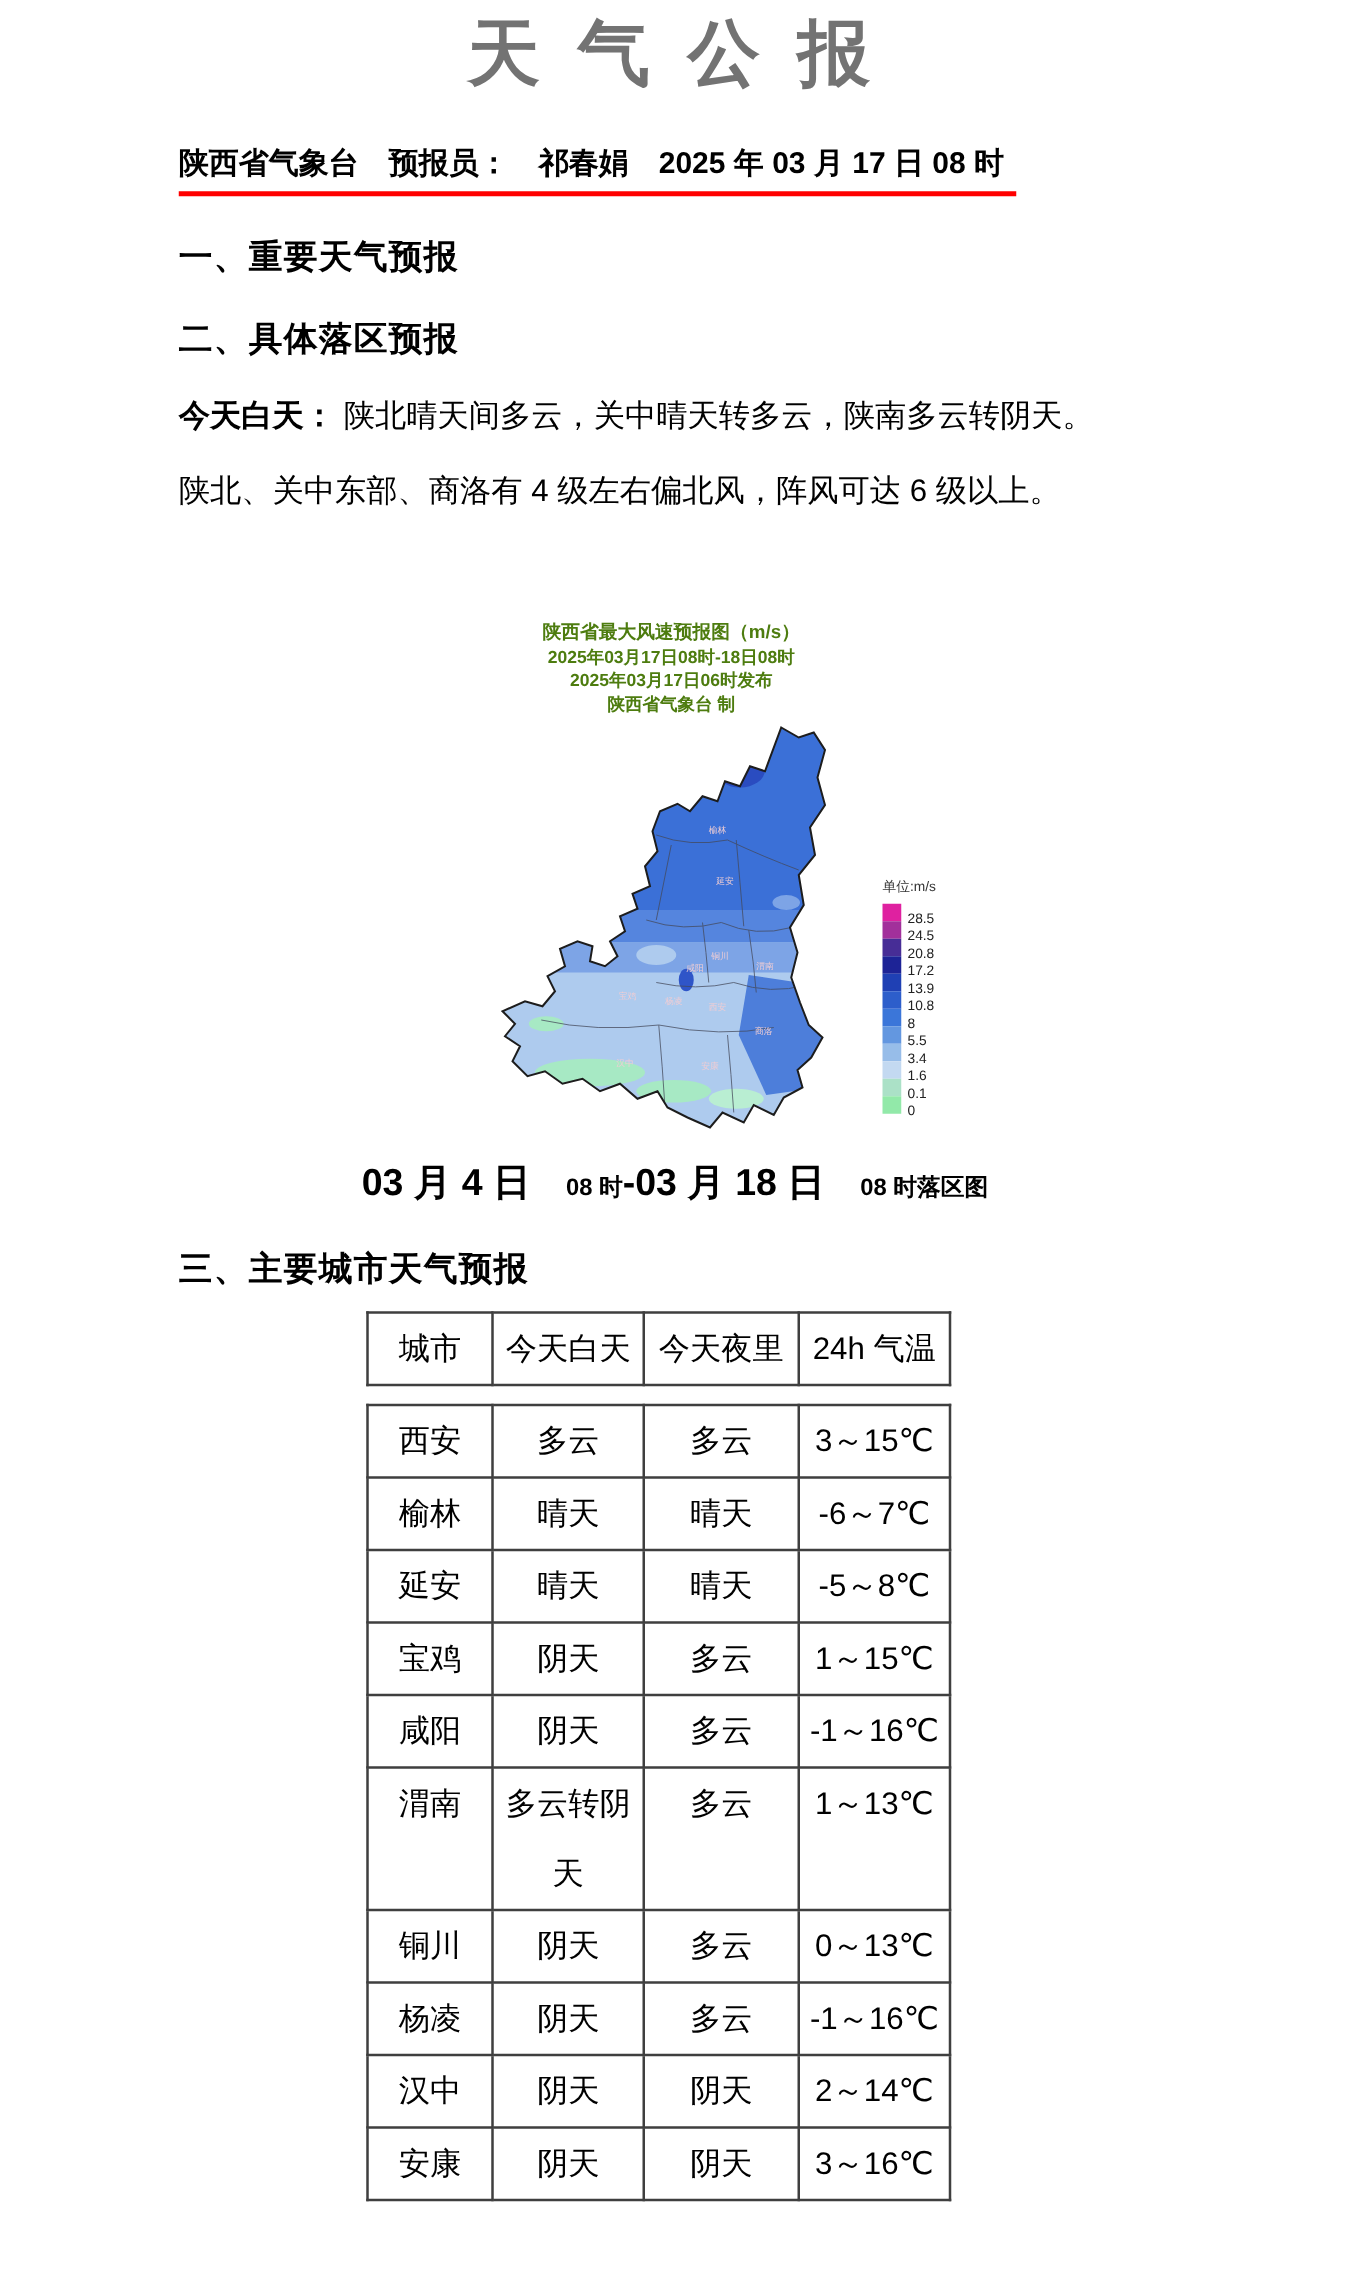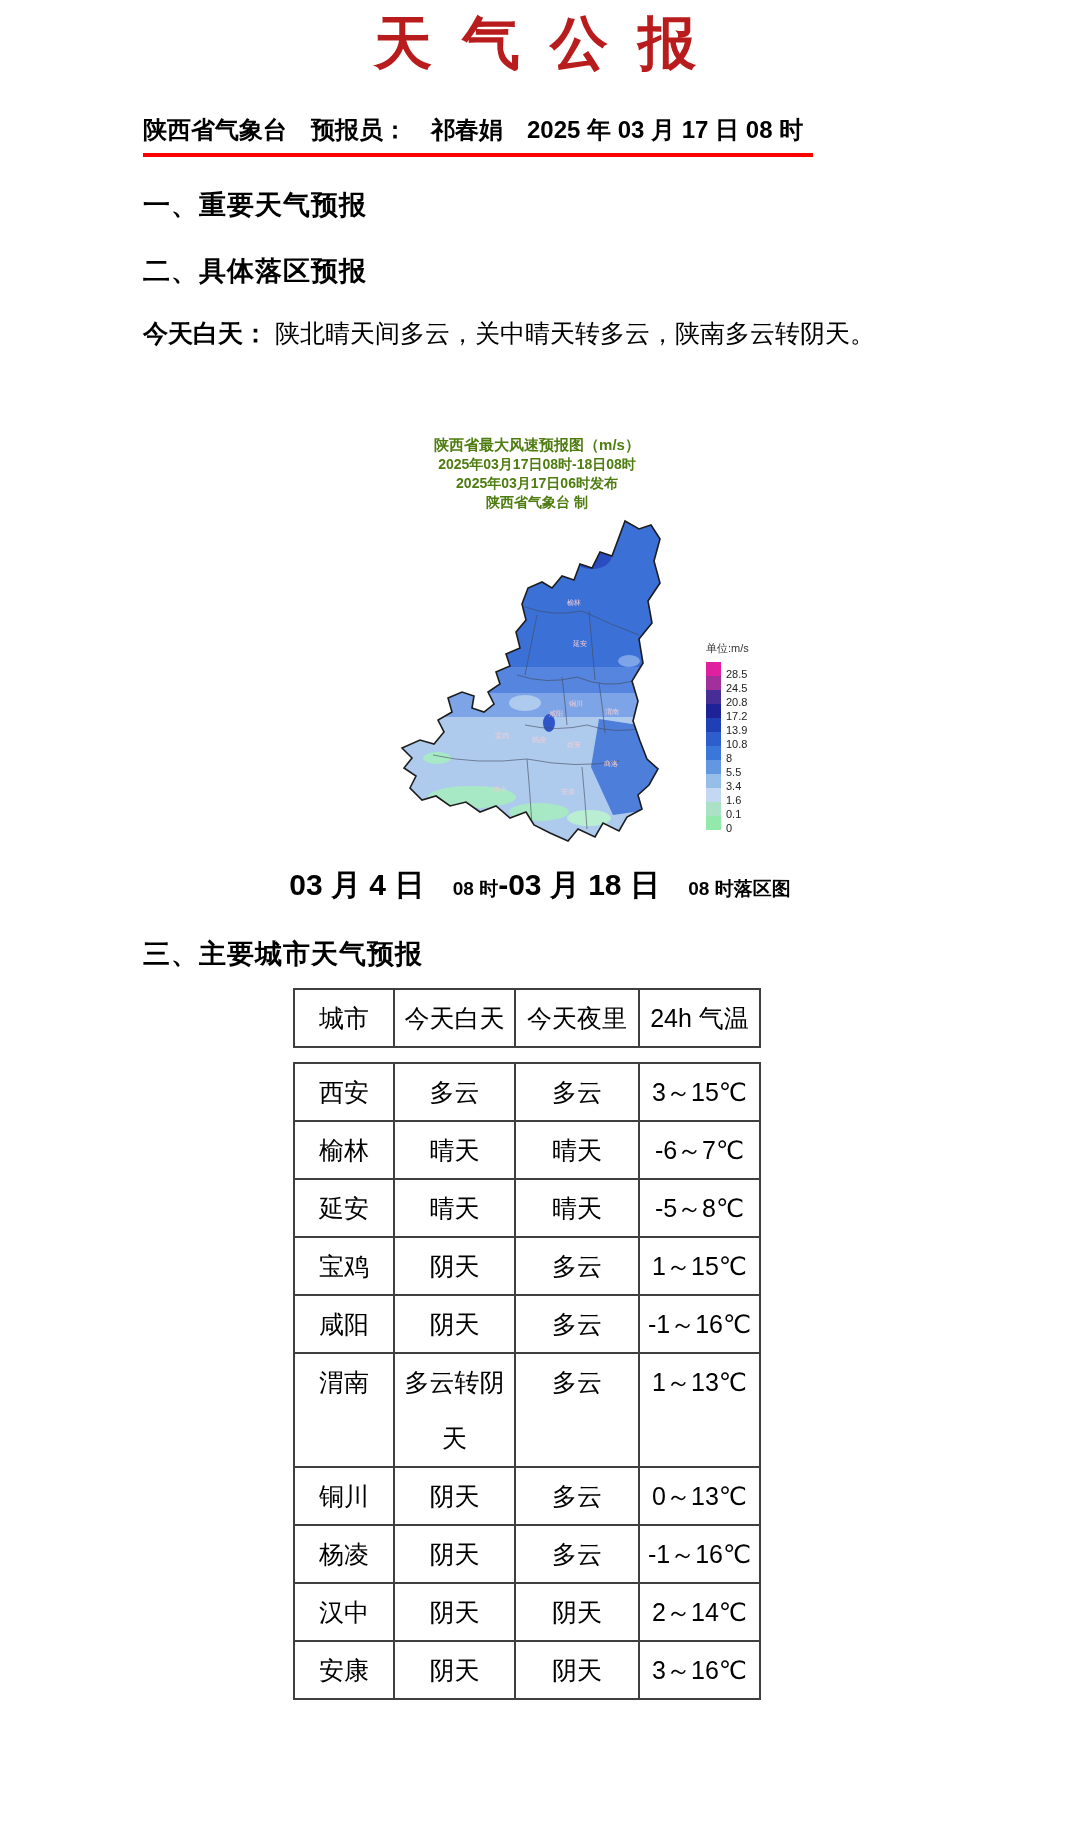--- a/index.html
+++ b/index.html
@@ -5,21 +5,21 @@
   * { margin:0; padding:0; box-sizing:border-box; }
   html,body { background:#ffffff; }
   body {
     width:1080px; height:1827px; overflow:hidden;
     font-family:"Liberation Sans","DejaVu Sans",sans-serif;
     color:#000;
   }
   .page { width:1080px; height:1827px; position:relative; padding-top:6px; }
 
   .doc-title {
-    text-align:center; color:#b91c1c; font-size:58px; font-weight:bold;
+    text-align:center; color:#737373; font-size:58px; font-weight:bold;
     letter-spacing:30px; padding-left:20px; line-height:1.2; margin-top:2px;
   }
   .byline-wrap { margin:36px 0 0 143px; }
   .byline {
     display:inline-block; font-size:24px; font-weight:bold;
     border-bottom:4px solid #ff0000; padding-bottom:7px; padding-right:10px;
   }
   .sec-heading { margin:30px 0 0 143px; font-size:27px; font-weight:bold; letter-spacing:1px; }
   .para { margin:28px 143px 0 143px; font-size:25px; line-height:1.3; }
   .para.indent { text-indent:48px; }
@@ -64,20 +64,21 @@
   <div class="doc-title">天气公报</div>
 
   <div class="byline-wrap">
     <span class="byline">陕西省气象台　预报员：　祁春娟　2025 年 03 月 17 日 08 时</span>
   </div>
 
   <div class="sec-heading">一、重要天气预报</div>
 
   <div class="sec-heading">二、具体落区预报</div>
   <div class="para"><span class="plabel">今天白天：</span><span> 陕北晴天间多云，关中晴天转多云，陕南多云转阴天。</span></div>
+  <div class="para">陕北、关中东部、商洛有 4 级左右偏北风，阵风可达 6 级以上。</div>
 
   <div class="map-figure">
     <div class="map-head">
       <div class="mh1">陕西省最大风速预报图（m/s）</div>
       <div class="mh2">2025年03月17日08时-18日08时</div>
       <div class="mh2">2025年03月17日06时发布</div>
       <div class="mh2">陕西省气象台 制</div>
     </div>
 
     <svg class="map-svg" width="330" height="340" viewBox="0 0 320 340" xmlns="http://www.w3.org/2000/svg">

